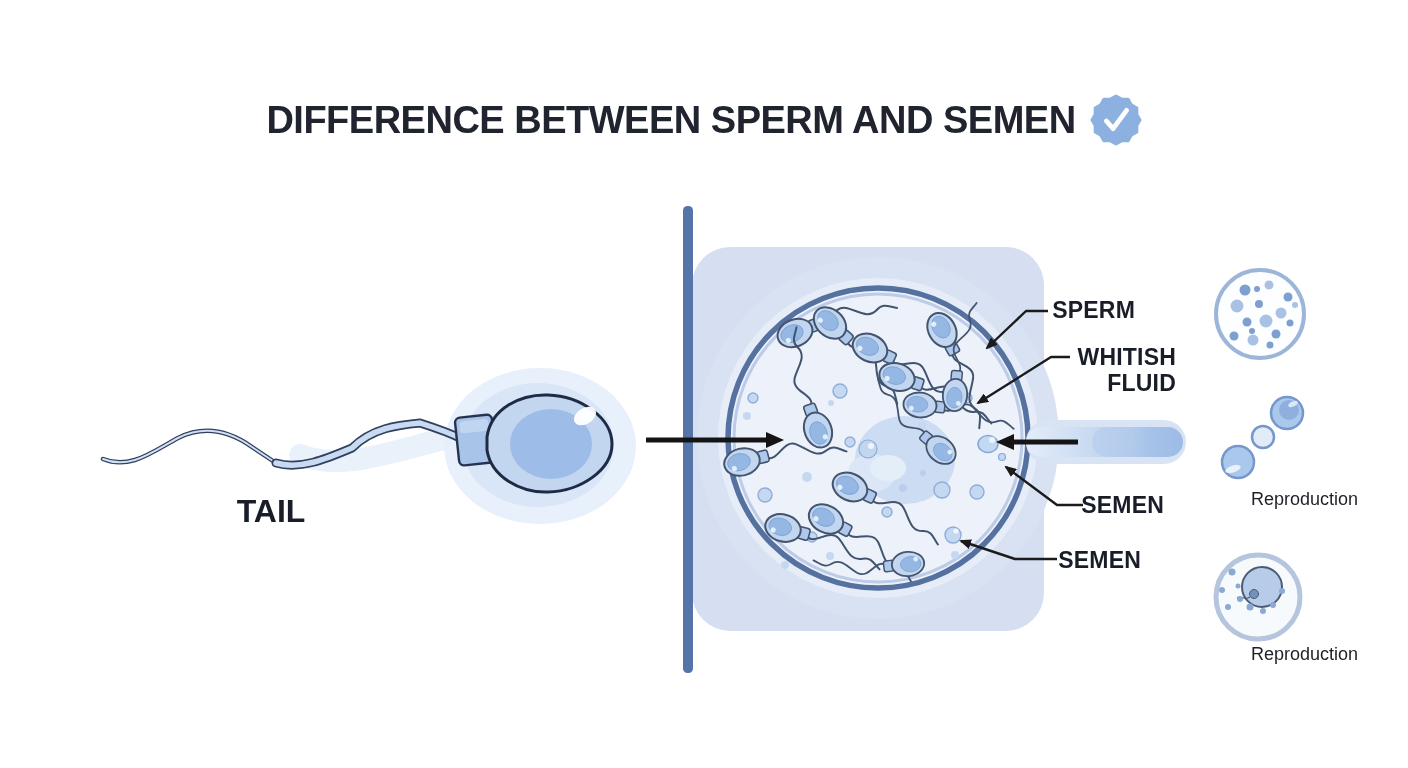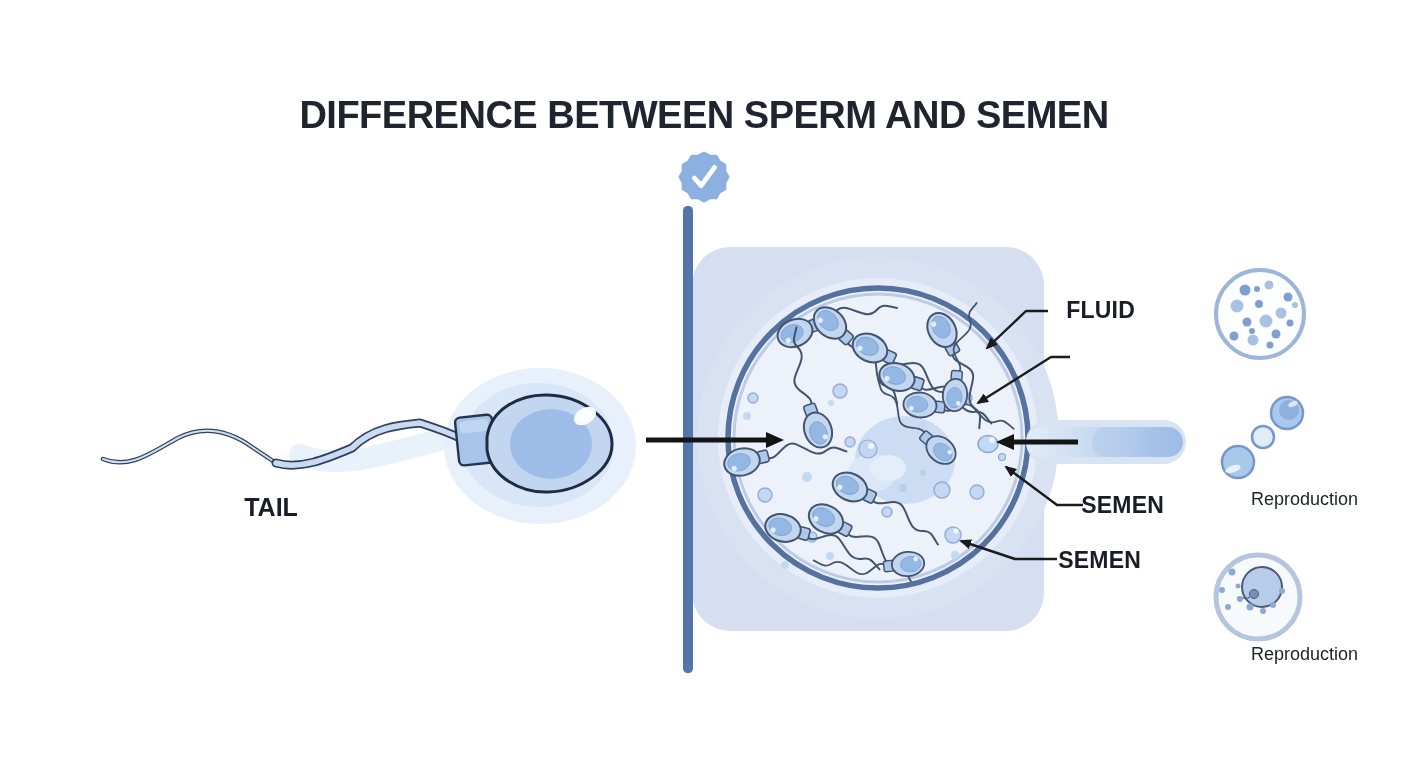--- a/index.html
+++ b/index.html
@@ -3,32 +3,32 @@
 <meta charset="utf-8">
 <style>
   html,body{margin:0;padding:0;background:#fff;}
   .canvas{
     position:relative;width:1408px;height:768px;background:#ffffff;overflow:hidden;
     font-family:"Liberation Sans","DejaVu Sans",sans-serif;color:#1b202c;
   }
   .canvas svg.scene{position:absolute;left:0;top:0;}
   .title-row{
     position:absolute;left:0;top:94px;width:100%;
-    display:flex;align-items:center;justify-content:center;gap:14px;flex-direction:column;
+    display:flex;align-items:center;justify-content:center;gap:14px;
   }
   .page-title{
     font-size:38px;font-weight:bold;letter-spacing:-0.5px;color:#20242e;white-space:nowrap;
   }
   .callout{
     position:absolute;font-weight:bold;font-size:23px;color:#181d28;letter-spacing:.2px;
   }
   .callout.right{text-align:right;}
   .tail-label{
     position:absolute;left:216px;top:493px;width:110px;text-align:center;
-    font-weight:bold;font-size:25px;color:#181d28;
+    font-weight:bold;font-size:32px;color:#181d28;
   }
   .icon-caption{
     position:absolute;width:200px;text-align:right;font-size:18px;color:#1d2026;
   }
   .whitish{width:130px;line-height:26px;}
 </style>
 </head>
 <body>
 
 <div class="canvas">
@@ -213,22 +213,23 @@
   <div class="title-row">
     <div class="page-title">DIFFERENCE BETWEEN SPERM AND SEMEN</div>
     <svg width="52" height="52" viewBox="-27 -27 54 54">
       <polygon points="25,0 21.7,5.8 21.7,12.5 15.9,15.9 12.5,21.7 5.8,21.7 0,25 -5.8,21.7 -12.5,21.7 -15.9,15.9 -21.7,12.5 -21.7,5.8 -25,0 -21.7,-5.8 -21.7,-12.5 -15.9,-15.9 -12.5,-21.7 -5.8,-21.7 0,-25 5.8,-21.7 12.5,-21.7 15.9,-15.9 21.7,-12.5 21.7,-5.8" fill="#8cb0e0" stroke="#8cb0e0" stroke-width="3" stroke-linejoin="round"></polygon>
       <path d="M-10,1 L-3,9 L11,-10" fill="none" stroke="#ffffff" stroke-width="5" stroke-linecap="round" stroke-linejoin="round"></path>
     </svg>
   </div>
 
   <div class="tail-label">TAIL</div>
 
-  <div class="callout" style="right:273px;top:297px;">FLUID</div>
-
+  <div class="callout" style="right:273px;top:297px;">SPERM</div>
+
+  <div class="callout right whitish" style="right:232px;top:344px;">WHITISH FLUID</div>
 
   <div class="callout" style="right:244px;top:492px;">SEMEN</div>
 
   <div class="callout" style="right:267px;top:547px;">SEMEN</div>
 
   <div class="icon-caption" style="left:1158px;top:489px;">Reproduction</div>
 
   <div class="icon-caption" style="left:1158px;top:644px;">Reproduction</div>
 </div>
 

